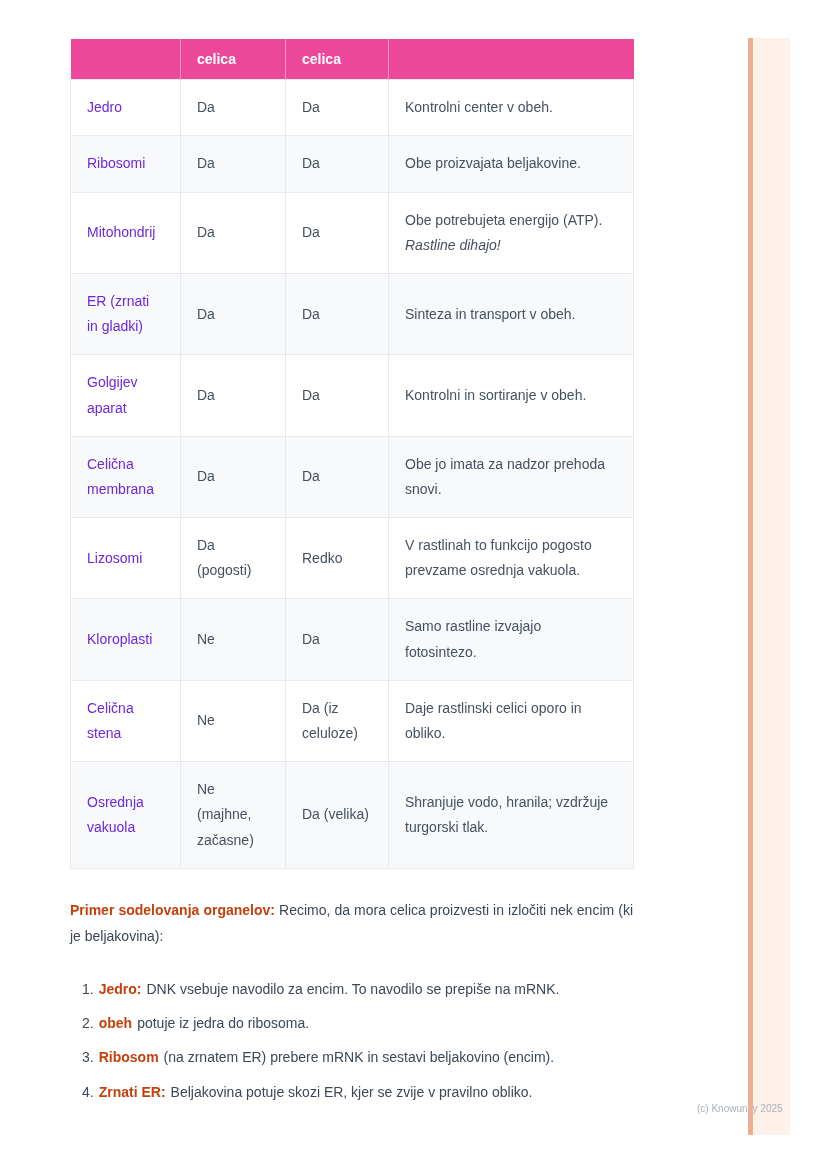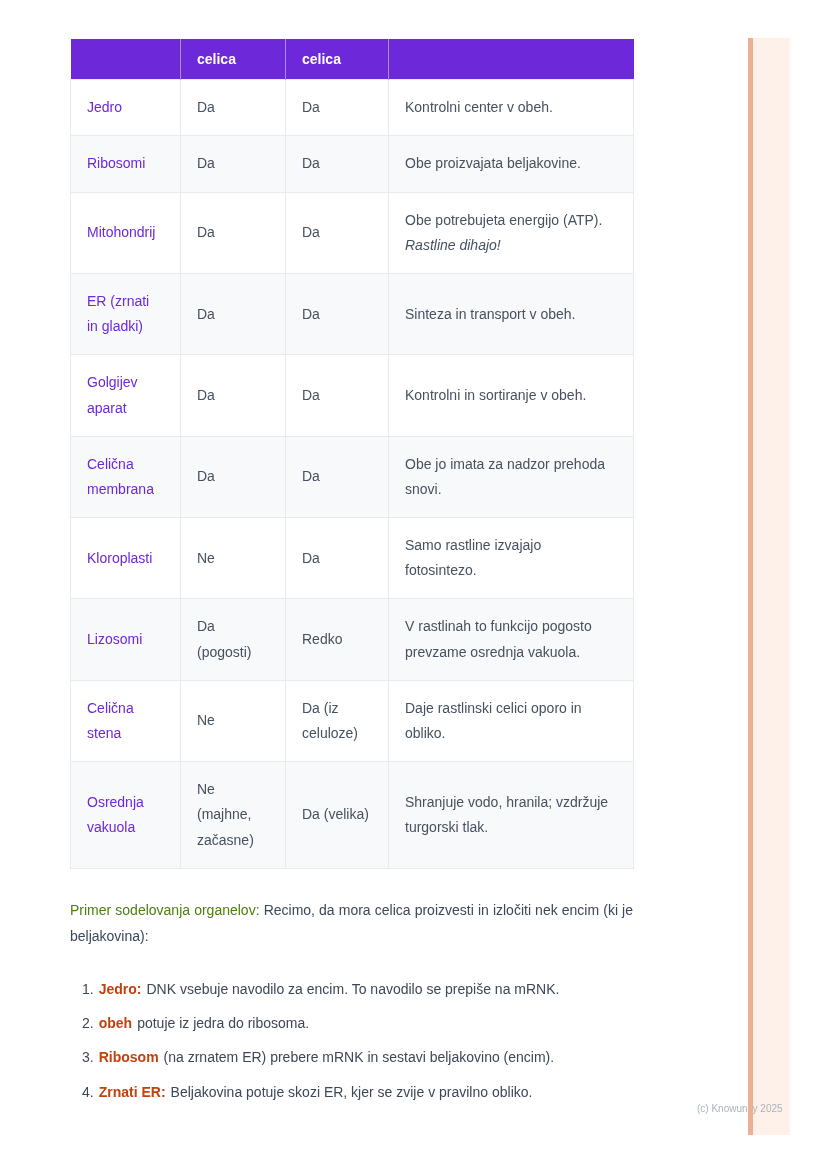--- a/index.html
+++ b/index.html
@@ -10,34 +10,34 @@
   .accent-fill { position: absolute; left: 753px; top: 38px; width: 37px; height: 1097px;
                  background: #fdf1ea; z-index: 1; }
   .accent-line { position: absolute; left: 748px; top: 38px; width: 5px; height: 1097px;
                  background: #edaf92; z-index: 4; }
 
   .content { position: absolute; left: 70px; top: 39px; width: 563px; }
 
   table.cmp { width: 563px; border-collapse: collapse; table-layout: fixed; font-size: 14px; }
   col.c1 { width: 110px; } col.c2 { width: 105px; } col.c3 { width: 103px; } col.c4 { width: 245px; }
 
-  thead th { background: #6d28d9; color: #ffffff; font-weight: bold; text-align: left;
+  thead th { background: #ec4899; color: #ffffff; font-weight: bold; text-align: left;
              padding: 11px 12px 11px 16px; font-size: 14px; line-height: 1.3; height: 40px; }
   thead th + th { border-left: 1px solid rgba(255,255,255,0.45); }
 
   tbody td { border: 1px solid #e7e9ed; padding: 15px 12px 15px 16px; vertical-align: middle;
              line-height: 1.8; color: #46515f; white-space: pre-line; }
   tbody tr:nth-child(even) { background: #f8f9fb; }
   td.org { font-weight: normal; color: #6d28d9; }
   .note-italic { display: block; font-style: italic; }
   .note-italic:empty { display: none; }
 
   .para { margin-top: 28px; width: 563px; font-size: 14px; line-height: 1.9;
           text-align: justify; color: #3c4758; }
-  .para .lead { font-weight: normal; color: #4d7c0f; }
+  .para .lead { font-weight: bold; color: #c2410c; }
 
   .steps { margin-top: 27px; padding-left: 12px; }
   .li { font-size: 14px; line-height: 1.8; margin-bottom: 9px; color: #3c4758; }
   .li .num { margin-right: 5px; }
   .li .li-lead { font-weight: bold; color: #c2410c; margin-right: 5px; }
 
   .footer { position: absolute; left: 697px; top: 1103px; font-size: 10px; color: #a9b2ba; z-index: 2; }
 </style>
 </head>
 <body>
@@ -97,33 +97,33 @@
       </tr>
       <tr>
         <td class="org">Celična
 membrana</td>
         <td>Da</td>
         <td>Da</td>
         <td><span>Obe jo imata za nadzor prehoda
 snovi.</span></td>
       </tr>
       <tr>
-        <td class="org">Kloroplasti</td>
-        <td>Ne</td>
-        <td>Da</td>
-        <td><span>Samo rastline izvajajo
-fotosintezo.</span></td>
-      </tr>
-      <tr>
         <td class="org">Lizosomi</td>
         <td>Da
 (pogosti)</td>
         <td>Redko</td>
         <td><span>V rastlinah to funkcijo pogosto
 prevzame osrednja vakuola.</span></td>
+      </tr>
+      <tr>
+        <td class="org">Kloroplasti</td>
+        <td>Ne</td>
+        <td>Da</td>
+        <td><span>Samo rastline izvajajo
+fotosintezo.</span></td>
       </tr>
       <tr>
         <td class="org">Celična
 stena</td>
         <td>Ne</td>
         <td>Da (iz
 celuloze)</td>
         <td><span>Daje rastlinski celici oporo in
 obliko.</span></td>
       </tr>

